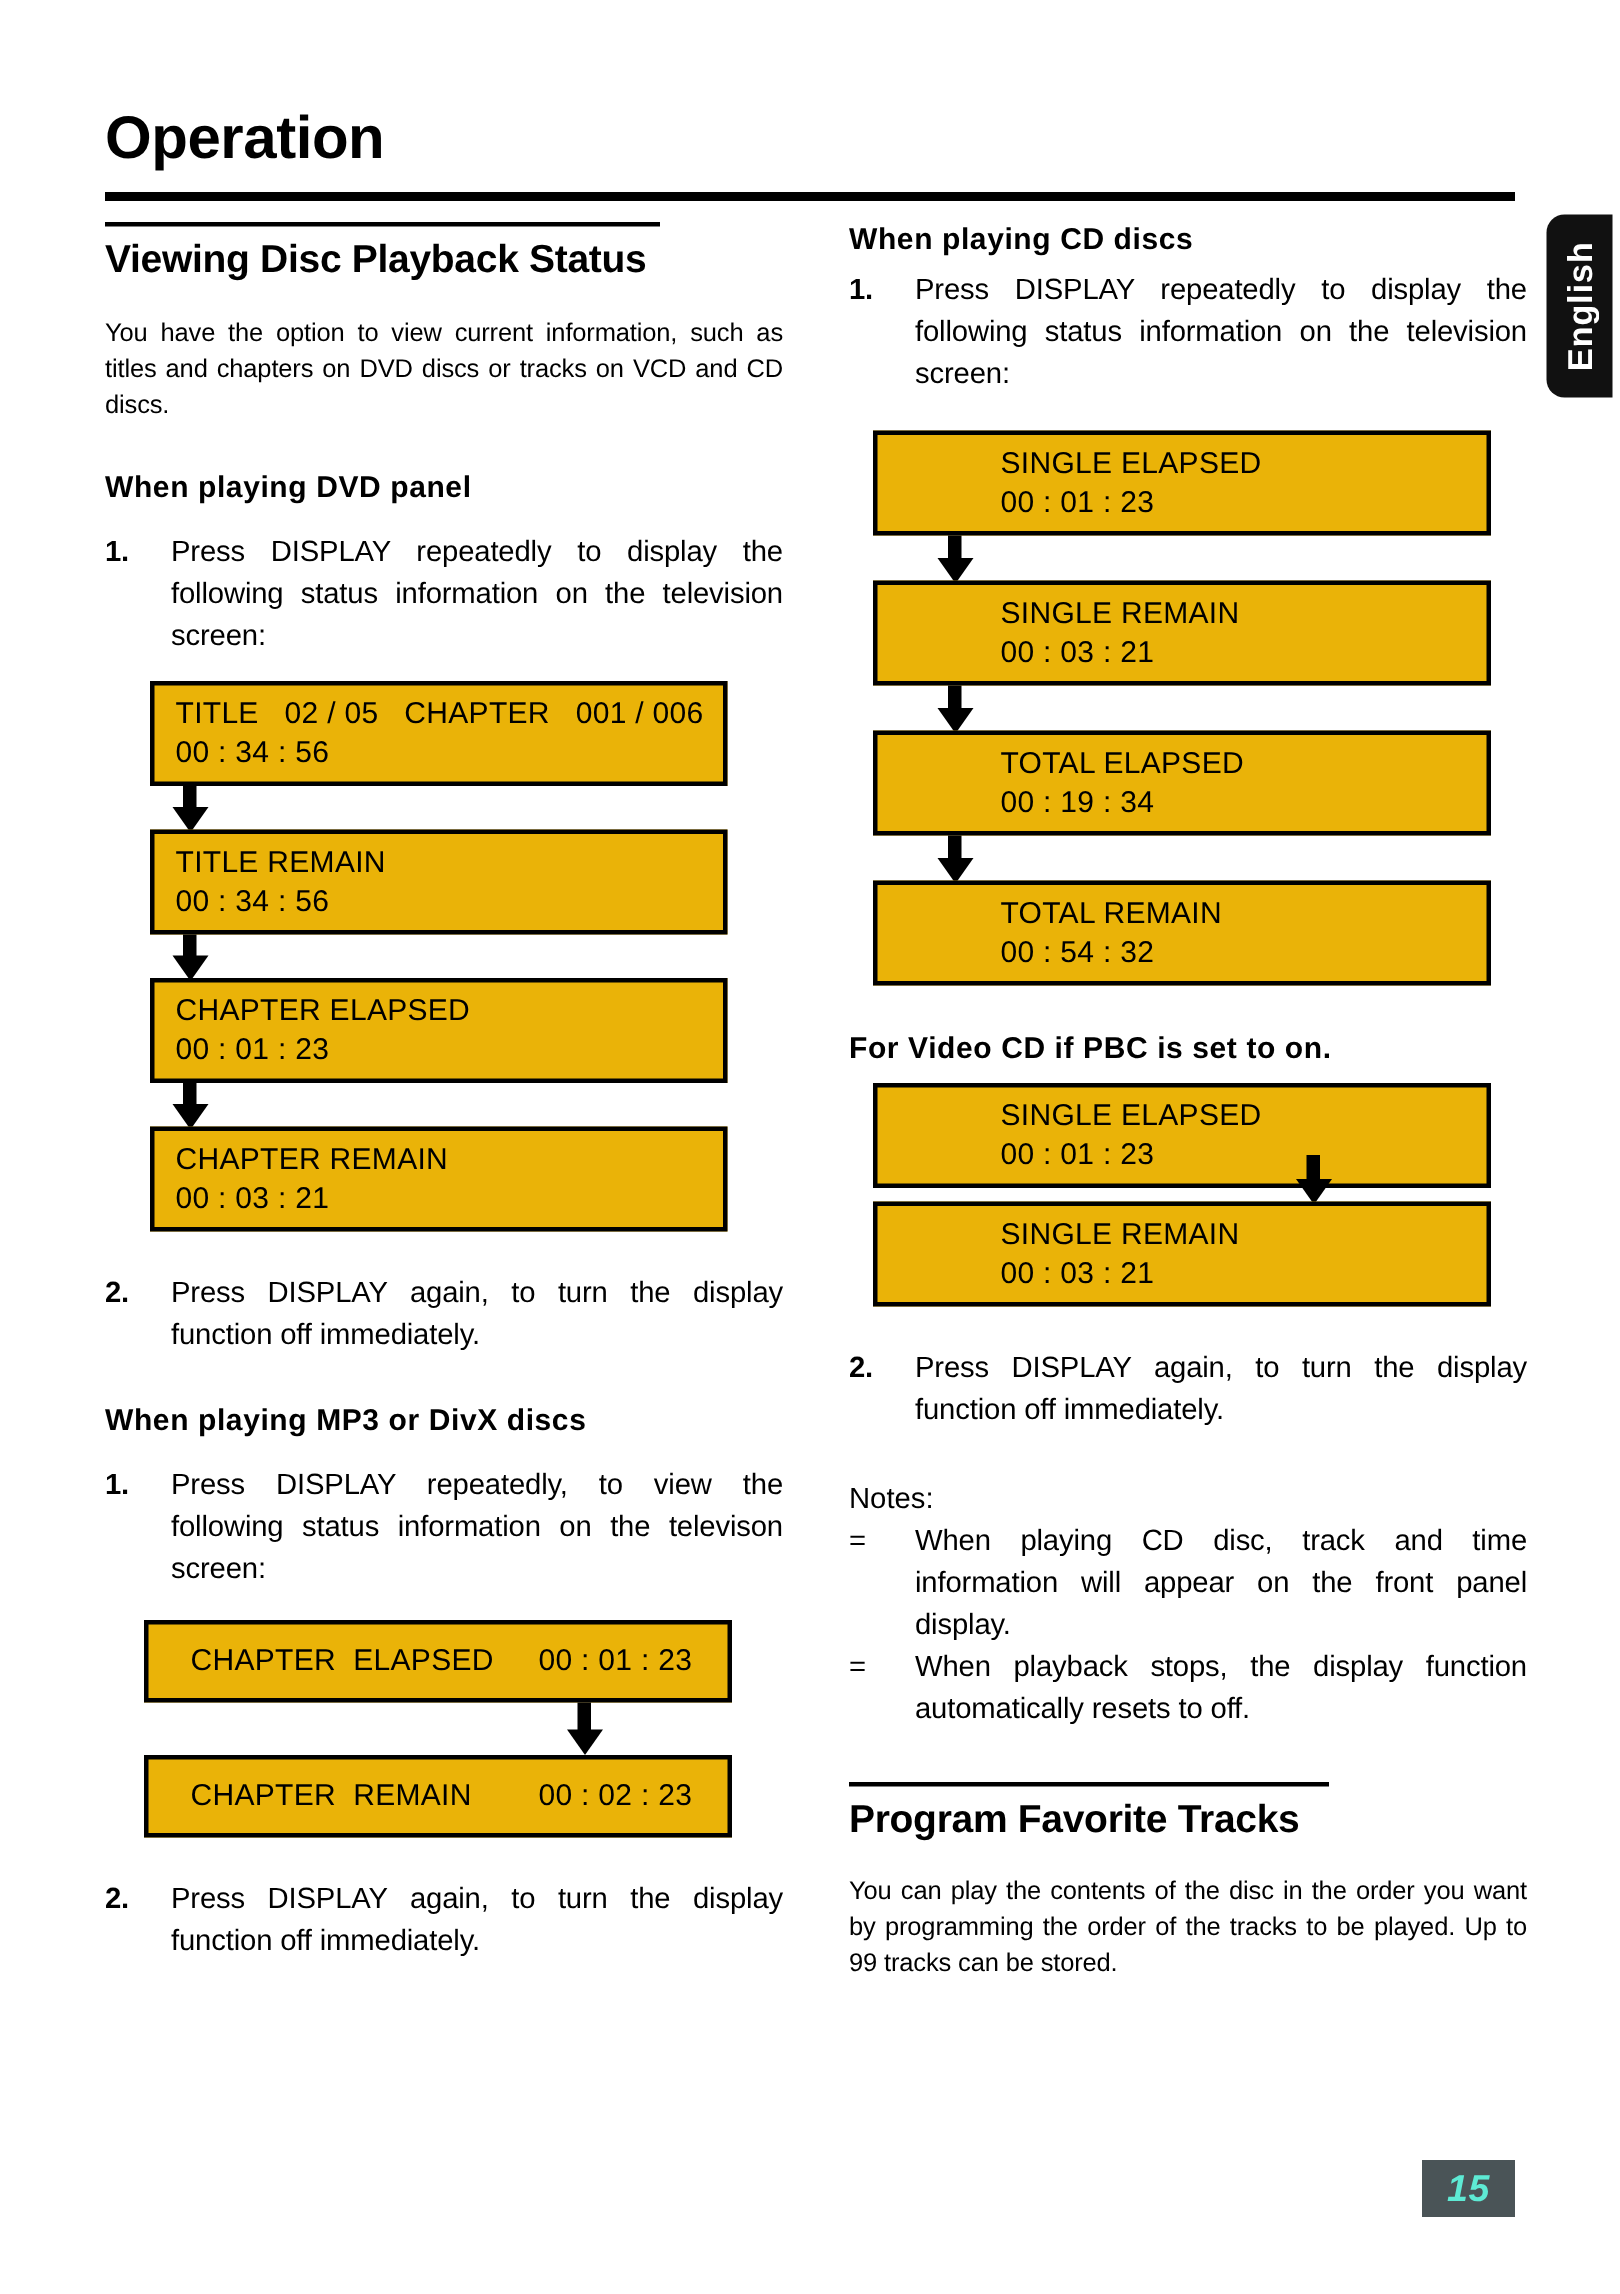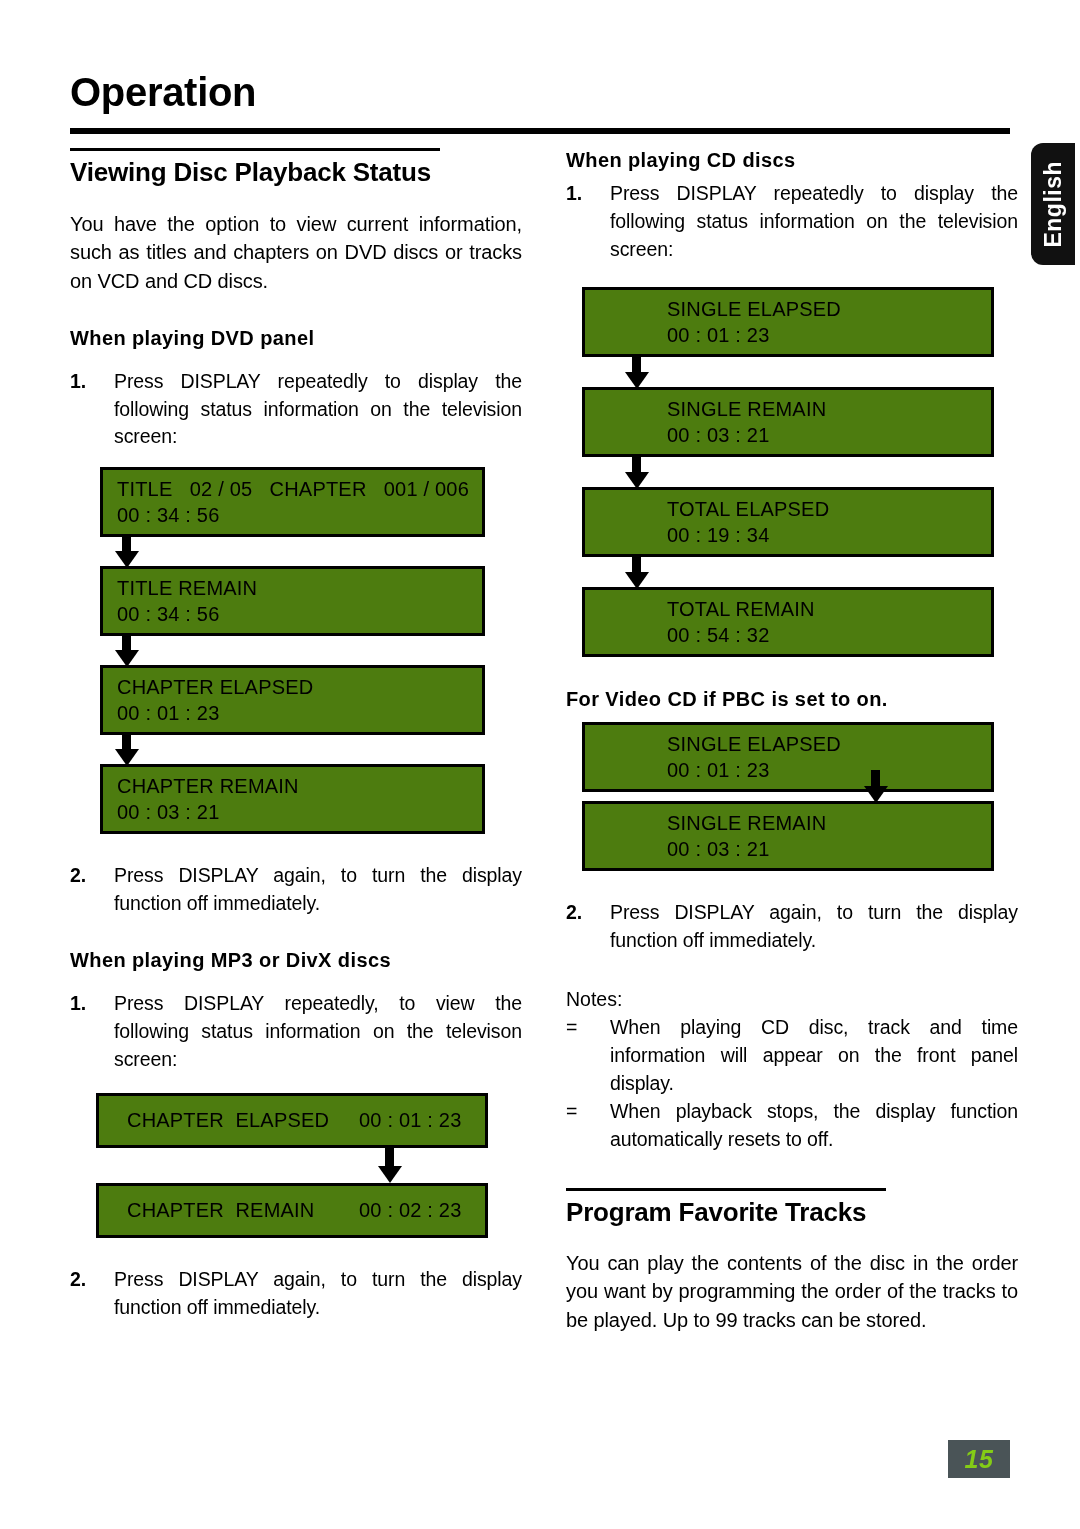--- a/index.html
+++ b/index.html
@@ -86,21 +86,21 @@
   .sub-head {
     font-size: 20px;
     font-weight: bold;
     letter-spacing: 0.4px;
     margin: 0;
     line-height: 1.25;
   }
 
   
   p.body {
-    font-size: 20px;
+    font-size: 17px;
     line-height: 1.43;
     text-align: justify;
     margin: 0 0 18px 0;
     letter-spacing: -0.1px;
   }
   p.body.last { margin-bottom: 13px; }
 
   
   .step {
     display: flex;
@@ -132,21 +132,21 @@
     letter-spacing: -0.1px;
   }
   .note .bullet { flex: 0 0 44px; }
   .note .txt { flex: 1 1 auto; text-align: justify; }
 
   
   .flow { position: relative; }
 
   .fbox {
     border: 3px solid #000;
-    background: #4d7c0f;
+    background: #eab308;
     position: relative;
   }
   .fbox .line1,
   .fbox .line2 {
     font-size: 20px;
     line-height: 1.3;
     white-space: pre;
     letter-spacing: 0.2px;
   }
 
@@ -186,21 +186,21 @@
   .cd-box { width: 412px; padding: 6px 0 6px 82px; }
   .cd-gap { height: 30px; position: relative; }
   .cd-gap-tight { height: 9px; position: relative; }
 
   
   .page-num {
     position: absolute;
     left: 948px; top: 1440px;
     width: 62px; height: 38px;
     background: #4a5457;
-    color: #84cc16;
+    color: #5eead4;
     font-size: 25px;
     font-weight: bold;
     font-style: italic;
     display: flex;
     align-items: center;
     justify-content: center;
     letter-spacing: 0.5px;
   }
 </style>
 </head>

